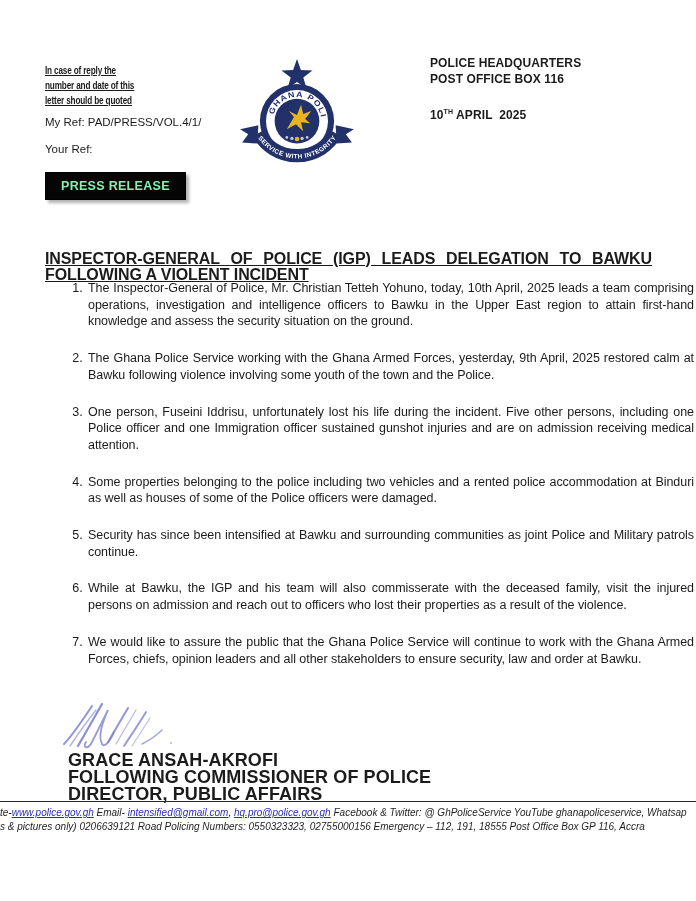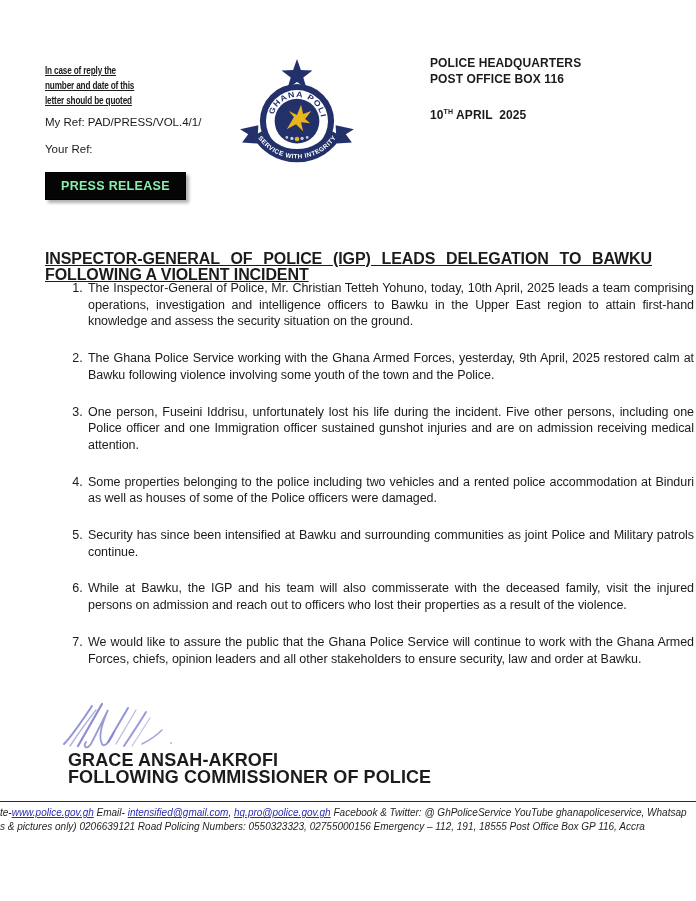--- a/index.html
+++ b/index.html
@@ -148,20 +148,21 @@
       <path d="M 66 50 C 74 38 82 26 88 16" stroke-width="2" opacity=".8"></path>
       <path d="M 74 50 L 92 22" stroke-width="1.2" opacity=".5"></path>
       <path d="M 84 48 C 92 44 98 40 104 34" stroke-width="1.6" opacity=".7"></path>
       <circle cx="113" cy="47" r="1.1" fill="#9a9dd6" stroke="none" opacity=".7"></circle>
     </g>
   </svg>
 
   <div class="signoff">
     <div>GRACE ANSAH-AKROFI</div>
     <div>FOLLOWING COMMISSIONER OF POLICE</div>
+    <div>DIRECTOR, PUBLIC AFFAIRS</div>
   </div>
 
   <div class="footer-rule"></div>
   <div class="footer">
     <div class="ln"><span>te-</span><a href="#">www.police.gov.gh</a><span style="white-space:pre"> Email- </span><a href="#">intensified@gmail.com</a><span style="white-space:pre">, </span><a href="#">hq.pro@police.gov.gh</a><span style="white-space:pre"> Facebook &amp; Twitter: @ GhPoliceService YouTube ghanapoliceservice, Whatsap</span></div>
     <div class="ln">s &amp; pictures only) 0206639121 Road Policing Numbers: 0550323323, 02755000156 Emergency – 112, 191, 18555 Post Office Box GP 116, Accra</div>
   </div>
 
 </div>
 

